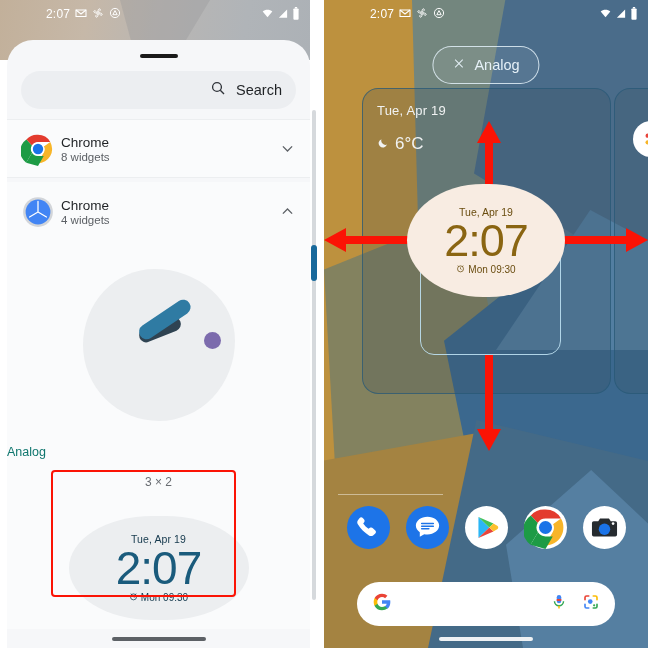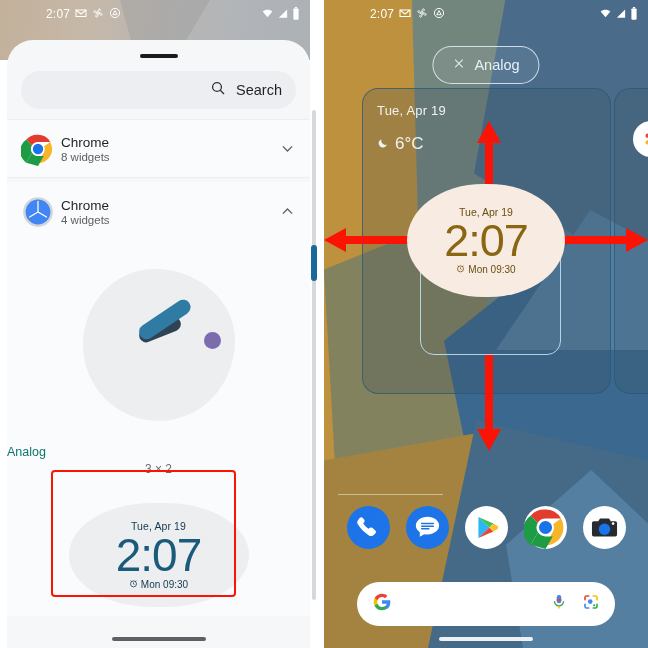--- a/index.html
+++ b/index.html
@@ -87,21 +87,21 @@
   .hand-hr {
     position: absolute; width: 44px; height: 14px; border-radius: 7px;
     background: #2f4352; left: 56px; top: 59px;
     transform: rotate(-22deg); transform-origin: 8px 50%;
   }
   .dot-sec {
     position: absolute; width: 17px; height: 17px; border-radius: 50%;
     background: #7c6bad; right: 14px; top: 63px;
   }
   .w-label { font-size: 12.5px; color: #0f766e; }
-  .w-dim   { text-align: center; font-size: 12px; color: #686c71; margin-top: 3px; }
+  .w-dim   { text-align: center; font-size: 12px; color: #686c71; margin-top: 16px; }
 
   .preview-digital {
     position: relative;
     margin: 18px 6px 0 6px;
     height: 122px;
     display: flex; align-items: center; justify-content: center;
   }
   .dig-card {
     width: 180px; height: 104px; background: #eceef0;
     border-radius: 48%/52%;

